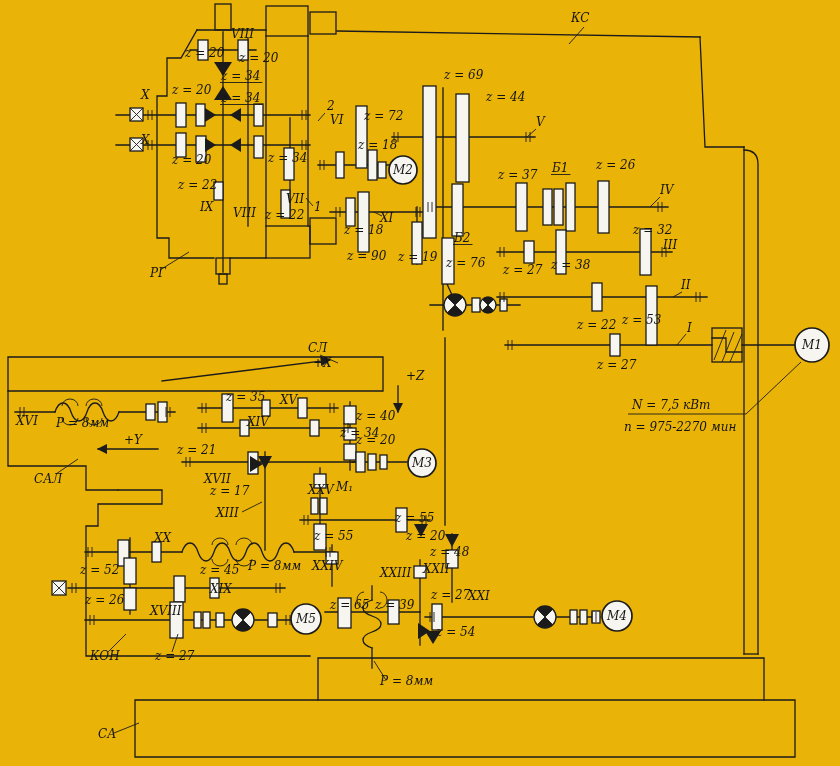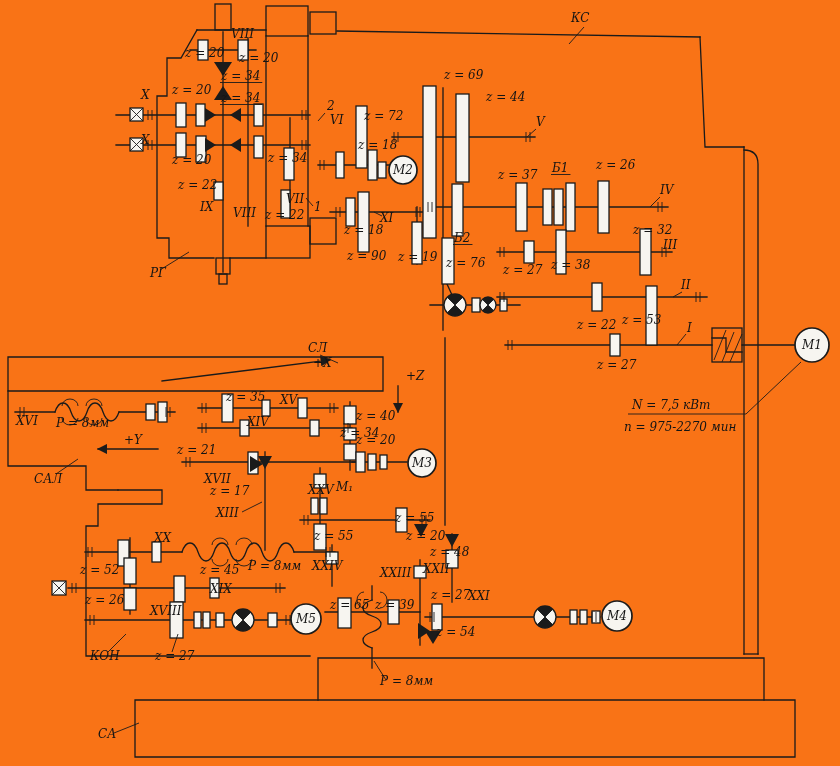--- a/index.html
+++ b/index.html
@@ -1,16 +1,16 @@
 <!DOCTYPE html>
 <html><head>
 <meta charset="utf-8">
 <style>
   html,body{margin:0;padding:0;background:#e8e6e1;}
-  .stage{position:relative;width:840px;height:766px;background:#f97316;overflow:hidden;}
+  .stage{position:relative;width:840px;height:766px;background:#eab308;overflow:hidden;}
   svg{position:absolute;inset:0;}
   .ln{stroke:#1b1b1b;stroke-width:1.3;fill:none;stroke-linecap:square;}
   .thin{stroke:#1b1b1b;stroke-width:0.9;fill:none;}
   .gear{fill:#f7f5f0;stroke:#1b1b1b;stroke-width:1.3;}
   .fillb{fill:#1b1b1b;stroke:none;}
   .motor{fill:#f7f5f0;stroke:#1b1b1b;stroke-width:1.7;}
   .lbl{font:italic 12px "DejaVu Serif", serif;fill:#141414;}
   .motor-lbl{font:italic 12px "DejaVu Serif", serif;fill:#141414;}
 </style>
 </head>

